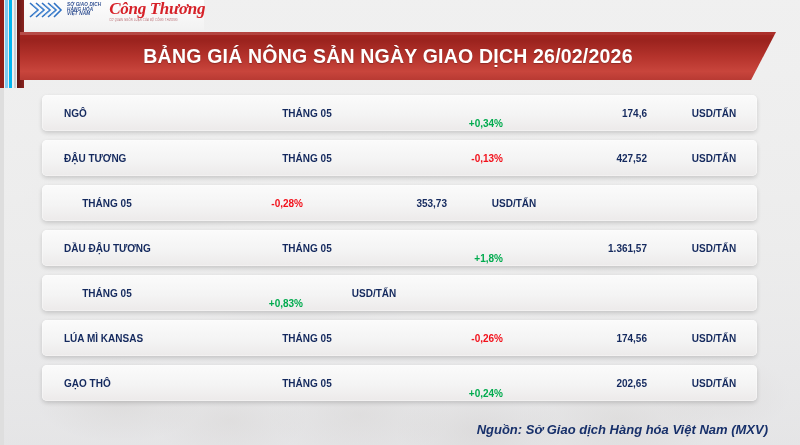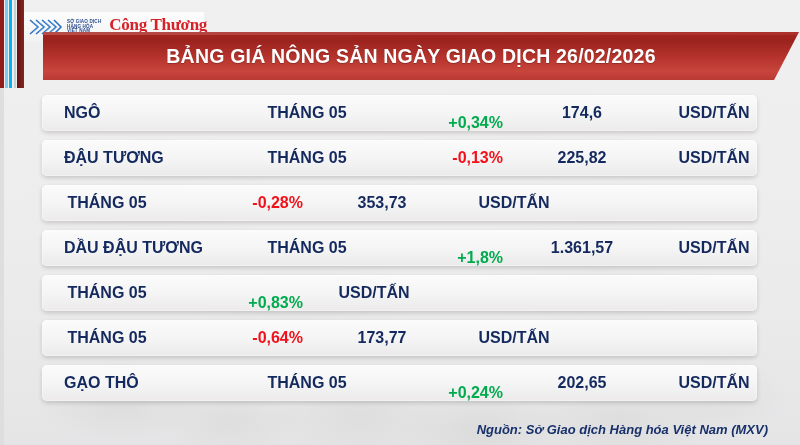--- a/index.html
+++ b/index.html
@@ -42,23 +42,23 @@
   .s3 { left:9px;  width:3px;  background:#00b5f0; }
   .s4 { left:14px; width:2px;  background:#c6ced4; }
   .s5 { left:17px; width:7px;  background:linear-gradient(90deg,#5e1512,#8a2420); }
   #left-bottom-strip {
     position:absolute; left:0; top:88px; width:4px; height:357px;
     background:#dedede; z-index:6;
   }
 
   
   #logo-bar {
-    position:absolute; left:24px; top:12px; width:180px; height:30px;
+    position:absolute; left:24px; top:0; width:180px; height:30px;
     background:linear-gradient(180deg,#fdfdfd,#f2f2f2);
-    display:flex; align-items:center; z-index:7;
+    display:flex; align-items:flex-start; z-index:7;font-style:italic;
   }
   #mxv-logo { display:flex; align-items:center; margin-left:3px; }
   #mxv-mark { width:37px; height:20px; }
   #mxv-text {
     margin-left:3px; line-height:1.05;
     font-size:4.6px; font-weight:bold; color:#2b4b8f;
     letter-spacing:.15px; white-space:nowrap;
   }
   #ct-logo { margin-left:8px; display:flex; flex-direction:column; }
   #ct-name {
@@ -66,21 +66,21 @@
     font-size:17px; font-weight:bold; color:#d62128;
     line-height:1; letter-spacing:-.3px; white-space:nowrap;
   }
   #ct-sub {
     font-size:2.6px; color:#b5646a; letter-spacing:.25px;
     margin-top:1.5px; white-space:nowrap;
   }
 
   
   #title-banner {
-    position:absolute; left:43px; top:32px; width:756px; height:48px;
+    position:absolute; left:20px; top:32px; width:756px; height:48px;
     background:linear-gradient(180deg,#a92520 0%,#9b231e 18%,#b5332c 52%,#c8453c 82%,#b83a33 100%);
     clip-path:polygon(0 0, 100% 0, 96.7% 100%, 0 100%);
     display:flex; align-items:center; justify-content:center;
     z-index:7;
     box-shadow:0 1px 3px rgba(0,0,0,.25);
   }
   #title-banner::before{
     content:""; position:absolute; left:0; top:0; right:0; height:3px;
     background:linear-gradient(90deg, rgba(255,255,255,.18), rgba(255,255,255,.05));
   }
@@ -97,26 +97,26 @@
   }
   .price-row {
     position:relative;
     height:36px; margin-bottom:9px;
     background:linear-gradient(180deg,#fbfbfb 0%,#f4f4f4 55%,#eceaea 100%);
     border-radius:5px;
     box-shadow:0 2px 4px rgba(0,0,0,.16), 0 0 0 .5px rgba(255,255,255,.7) inset;
     display:flex; align-items:center;
     color:#14295e;
     font-weight:bold;
-    font-size:16px;
+    font-size:10px;
   }
   .c-name   { width:200px; padding-left:22px; text-align:left; }
   .c-month  { width:130px; text-align:center; }
   .c-change { width:145px; text-align:right; padding-right:14px; }
-  .c-price  { width:140px; text-align:center; padding-right:10px; }
+  .c-price  { width:140px; text-align:right; padding-right:10px; }
   .c-unit   { width:100px; text-align:center; padding-left:14px; }
   .up   { color:#00ab4e;margin-top:20px; }
   .down { color:#f2111b; }
 
   
   #footer-note {
     position:absolute; right:32px; bottom:8px;
     font-size:13px; font-style:italic; font-weight:bold;
     color:#17306a; z-index:8; white-space:nowrap;
   }
@@ -174,21 +174,21 @@
       <div class="c-name">NGÔ</div>
       <div class="c-month">THÁNG 05</div>
       <div class="c-change up">+0,34%</div>
       <div class="c-price">174,6</div>
       <div class="c-unit">USD/TẤN</div>
     </div>
     <div class="price-row">
       <div class="c-name">ĐẬU TƯƠNG</div>
       <div class="c-month">THÁNG 05</div>
       <div class="c-change down">-0,13%</div>
-      <div class="c-price">225,82</div>
+      <div class="c-price">427,52</div>
       <div class="c-unit">USD/TẤN</div>
     </div>
     <div class="price-row">
       <div class="c-month">THÁNG 05</div>
       <div class="c-change down">-0,28%</div>
       <div class="c-price">353,73</div>
       <div class="c-unit">USD/TẤN</div>
     </div>
     <div class="price-row">
       <div class="c-name">DẦU ĐẬU TƯƠNG</div>
@@ -196,23 +196,24 @@
       <div class="c-change up">+1,8%</div>
       <div class="c-price">1.361,57</div>
       <div class="c-unit">USD/TẤN</div>
     </div>
     <div class="price-row">
       <div class="c-month">THÁNG 05</div>
       <div class="c-change up">+0,83%</div>
       <div class="c-unit">USD/TẤN</div>
     </div>
     <div class="price-row">
-      <div class="c-month">THÁNG 05</div>
-      <div class="c-change down">-0,64%</div>
-      <div class="c-price">173,77</div>
+      <div class="c-name">LÚA MÌ KANSAS</div>
+      <div class="c-month">THÁNG 05</div>
+      <div class="c-change down">-0,26%</div>
+      <div class="c-price">174,56</div>
       <div class="c-unit">USD/TẤN</div>
     </div>
     <div class="price-row">
       <div class="c-name">GẠO THÔ</div>
       <div class="c-month">THÁNG 05</div>
       <div class="c-change up">+0,24%</div>
       <div class="c-price">202,65</div>
       <div class="c-unit">USD/TẤN</div>
     </div>
   </div>

